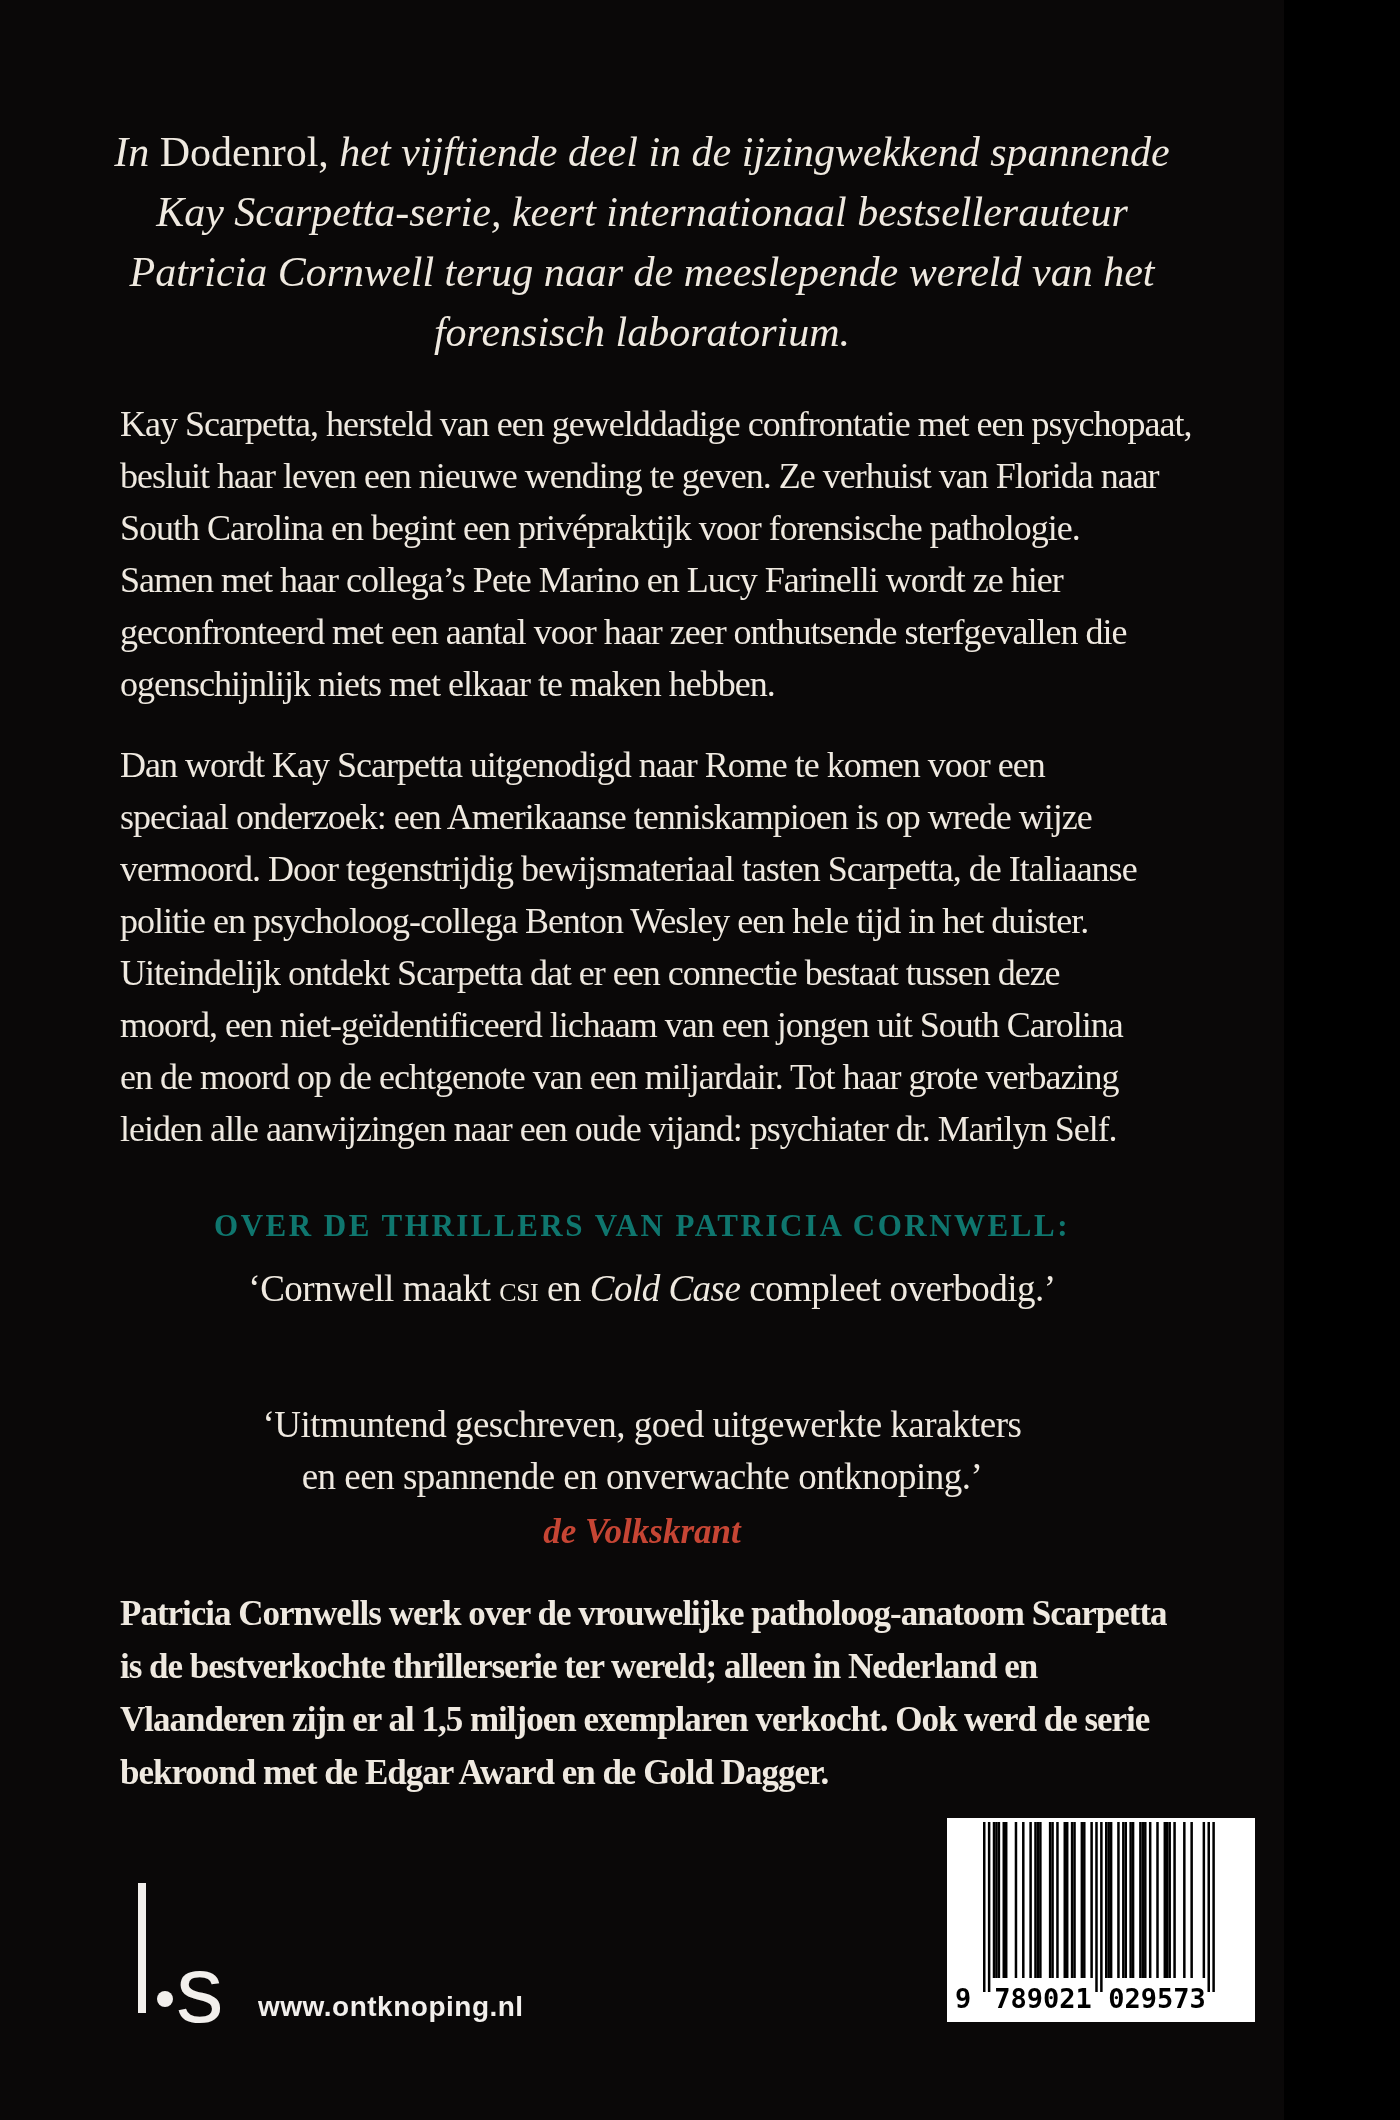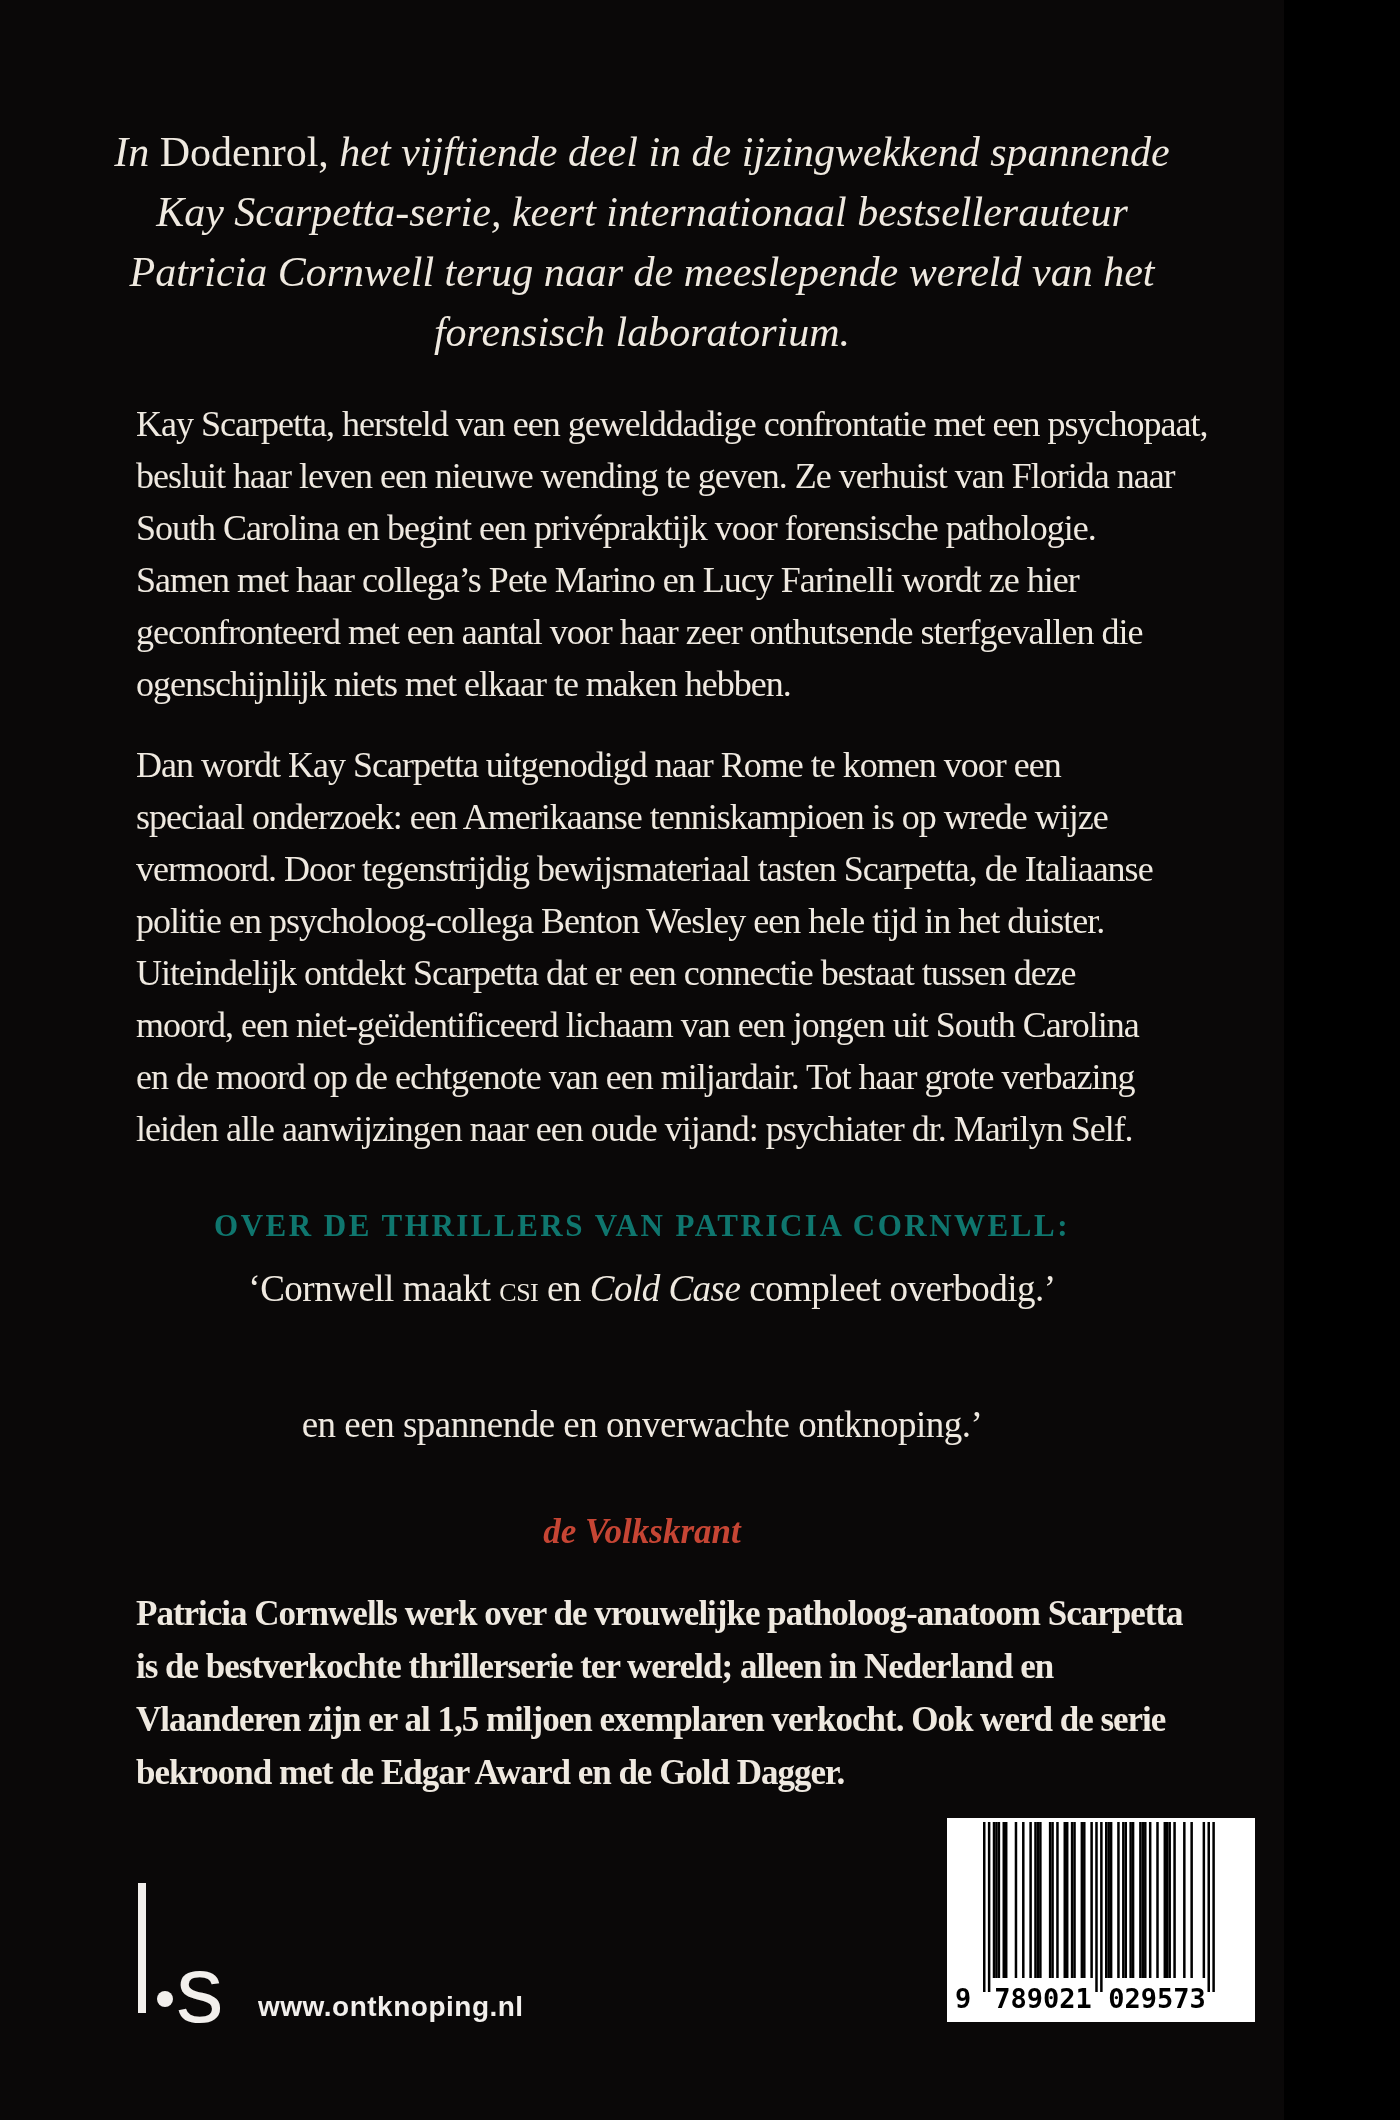--- a/index.html
+++ b/index.html
@@ -7,21 +7,21 @@
     position:relative;width:1284px;height:2120px;overflow:hidden;
     background:#0a0808;color:#efe9e0;
     font-family:"Liberation Serif",serif;
   }
   .abs{position:absolute;}
   
   .intro{left:0;right:0;top:122px;text-align:center;
     font-size:42px;line-height:60px;font-style:italic;letter-spacing:0;}
   .intro .rom{font-style:normal;}
   
-  .para{left:136px;width:1180px;font-size:36px;line-height:52px;letter-spacing:-1px;}
+  .para{left:120px;width:1180px;font-size:36px;line-height:52px;letter-spacing:-1px;}
   .para .bline{white-space:nowrap;}
   .p1{top:398px;}
   .p2{top:739px;}
   
   .red-heading{left:0;right:0;top:1206px;text-align:center;
     font-size:31px;line-height:40px;font-weight:bold;letter-spacing:2.5px;color:#0f766e;}
   
   .quote{left:0;right:0;text-align:center;font-size:37px;line-height:52px;letter-spacing:-0.5px;}
   .q1{top:1263px;padding-left:20px;}
   .q2{top:1399px;}
@@ -80,20 +80,21 @@
     <div class="bline">en de moord op de echtgenote van een miljardair. Tot haar grote verbazing</div>
     <div class="bline">leiden alle aanwijzingen naar een oude vijand: psychiater dr. Marilyn Self.</div>
   </div>
 
   <div class="abs red-heading">OVER DE THRILLERS VAN PATRICIA CORNWELL:</div>
 
   <div class="abs quote q1"><span>‘Cornwell maakt </span><span class="sc">csi</span><span> en </span><span class="it">Cold Case</span><span> compleet overbodig.’</span></div>
 
 
   <div class="abs quote q2">
+    <div>‘Uitmuntend geschreven, goed uitgewerkte karakters</div>
     <div>en een spannende en onverwachte ontknoping.’</div>
   </div>
 
   <div class="abs attr a2">de Volkskrant</div>
 
   <div class="abs para p3">
     <div class="bline">Patricia Cornwells werk over de vrouwelijke patholoog-anatoom Scarpetta</div>
     <div class="bline">is de bestverkochte thrillerserie ter wereld; alleen in Nederland en</div>
     <div class="bline">Vlaanderen zijn er al 1,5 miljoen exemplaren verkocht. Ook werd de serie</div>
     <div class="bline">bekroond met de Edgar Award en de Gold Dagger.</div>

